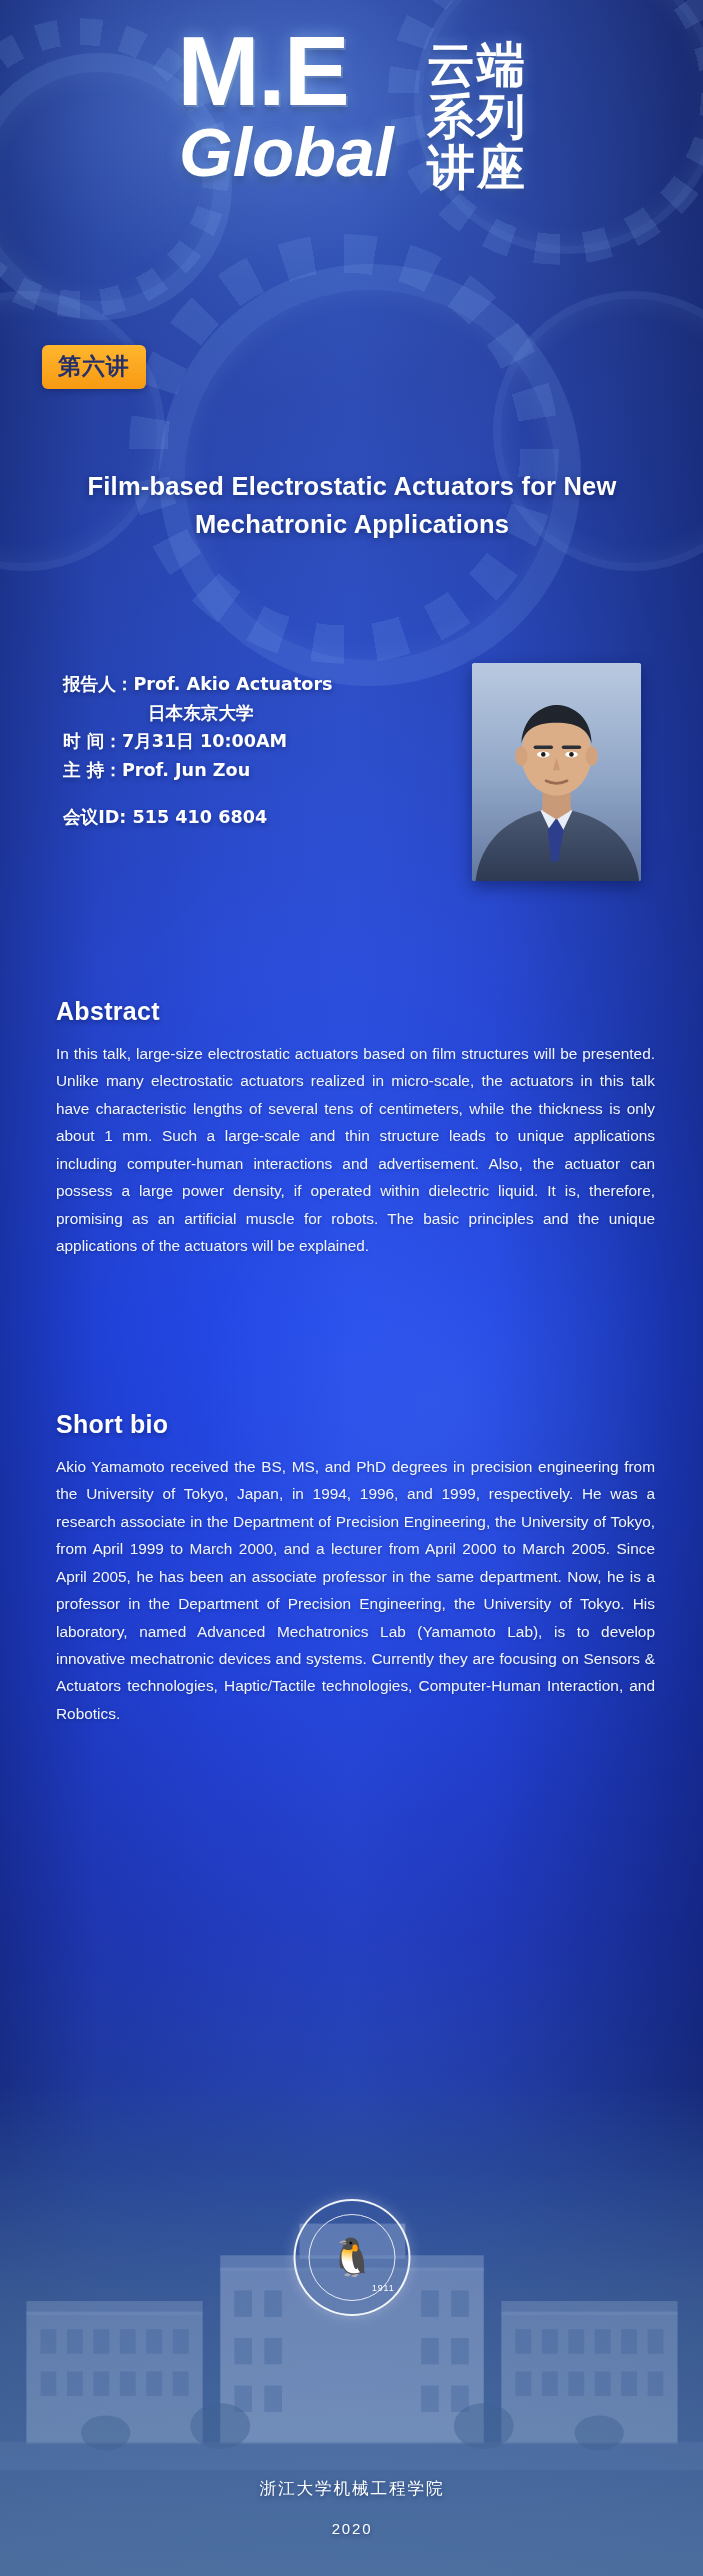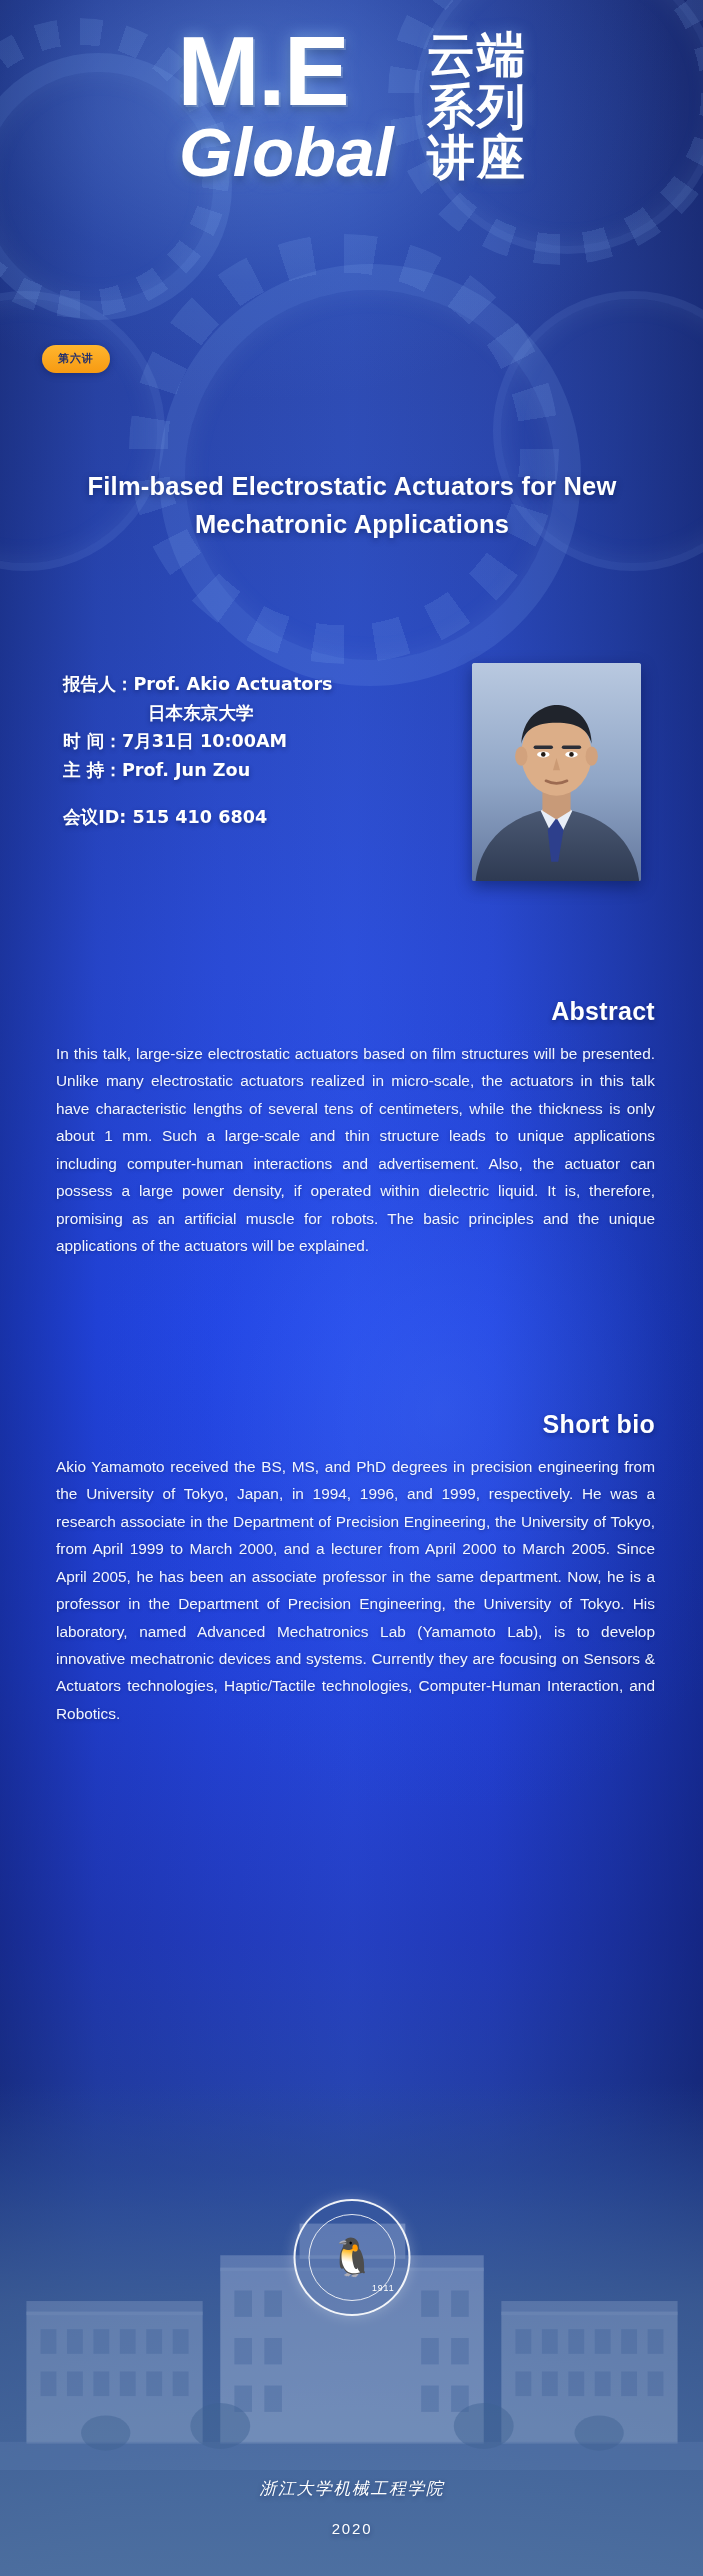--- a/index.html
+++ b/index.html
@@ -119,21 +119,21 @@
     color: #ffffff;
     letter-spacing: 0px;
     margin: 5.3px 0 0 1.8px;
     text-shadow:
       0 0 16px rgba(150,200,255,0.6),
       0 3.5px 8.8px rgba(0,20,70,0.5);
     white-space: nowrap;
   }
   .cn-block {
     margin-left: 12.3px;
-    margin-top: 5px;
+    margin-top: 15px;
     display: flex;
     flex-direction: column;
     gap: 3.5px;
   }
   .cn-line {
     font-family: "DejaVu Sans", "Liberation Sans", sans-serif;
     font-weight: bold;
     font-size: 48px;
     line-height: 1.0;
     color: #ffffff;
@@ -141,23 +141,23 @@
     letter-spacing: 1.8px;
   }
   .badge {
     position: absolute;
     left: 42px;
     top: 345px;
     background: linear-gradient(180deg, #ffb62e 0%, #f79a12 100%);
     color: #24306b;
     font-family: "DejaVu Sans", "Liberation Sans", sans-serif;
     font-weight: bold;
-    font-size: 11px;
+    font-size: 23px;
     padding: 6.2px 16px 7px 16px;
-    border-radius: 16px;
+    border-radius: 6px;
     letter-spacing: 0.9px;
     box-shadow: 0 1.8px 7px rgba(0,20,70,0.35);
   }
 
   
   .lecture-title {
     position: absolute;
     left: 53px;
     right: 53px;
     top: 467px;
@@ -204,21 +204,20 @@
     left: 56px;
     right: 49px;
     color: #ffffff;
   }
   .section h2 {
     font-size: 25px;
     font-weight: bold;
     margin: 0 0 14px 0;
     letter-spacing: 0.3px;
     text-shadow: 0 1.8px 5.3px rgba(0,20,70,0.45);
-    text-align: right;
   }
   .section p {
     margin: 0;
     font-size: 15.4px;
     line-height: 1.78;
     text-align: justify;
     color: #f2f6ff;
     text-shadow: 0 0.9px 3.5px rgba(0,20,70,0.35);
   }
   #abstract-section { top: 997px; }
@@ -281,21 +280,20 @@
   .footer-text {
     position: absolute;
     left: 0; right: 0;
     bottom: 76px;
     text-align: center;
     color: #ffffff;
     font-family: "DejaVu Sans", "Liberation Sans", sans-serif;
     font-size: 16.7px;
     letter-spacing: 1.8px;
     text-shadow: 0 1.8px 5.3px rgba(0,20,70,0.45);
-    font-style: italic;
   }
   .footer-year {
     position: absolute;
     left: 0; right: 0;
     bottom: 39px;
     text-align: center;
     color: #ffffff;
     font-size: 15px;
     letter-spacing: 1.8px;
     text-shadow: 0 1.8px 5.3px rgba(0,20,70,0.45);

